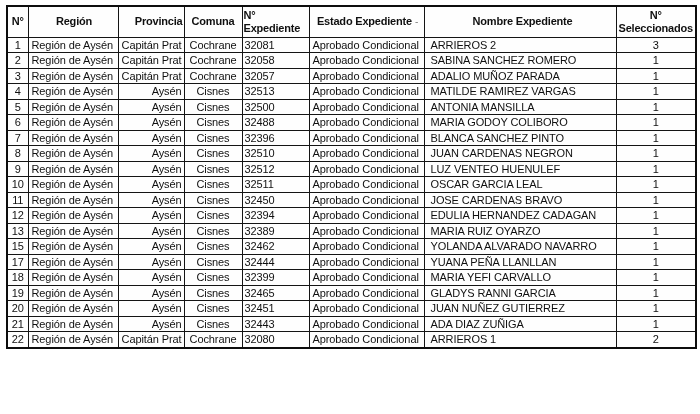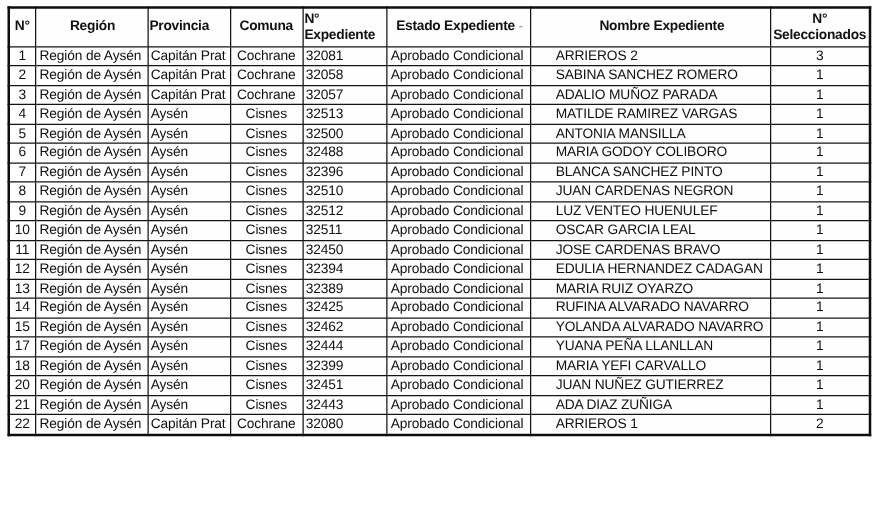--- a/index.html
+++ b/index.html
@@ -43,25 +43,25 @@
     font-size: 11px;
     height: 14.5px;
     line-height: 14.5px;
     padding: 0 2px;
     white-space: nowrap;
     letter-spacing: -0.1px;
   }
   
   .col-num        { text-align: center; }
   .col-region     { text-align: left; padding-left: 3px; }
-  .col-provincia  { text-align: left; }
+  .col-provincia  { text-align: right; }
   .col-comuna     { text-align: center; }
   .col-expediente { text-align: left; }
   .col-estado     { text-align: left; padding-left: 3px; margin-top: 32px; }
-  .col-nombre     { text-align: left; padding-left: 20px; }
+  .col-nombre     { text-align: left; padding-left: 6px; }
   .col-sel        { text-align: center; }
   .hdr-mark {
     font-weight: normal;
     opacity: 0.55;
     font-size: 10px;
     margin-left: 3px;
   }
 </style>
 </head>
 <body>
@@ -215,30 +215,20 @@
           <td class="col-num">13</td>
           <td class="col-region">Región de Aysén</td>
           <td class="col-provincia">Aysén</td>
           <td class="col-comuna">Cisnes</td>
           <td class="col-expediente">32389</td>
           <td class="col-estado">Aprobado Condicional</td>
           <td class="col-nombre">MARIA RUIZ OYARZO</td>
           <td class="col-sel">1</td>
         </tr>
         <tr>
-          <td class="col-num">14</td>
-          <td class="col-region">Región de Aysén</td>
-          <td class="col-provincia">Aysén</td>
-          <td class="col-comuna">Cisnes</td>
-          <td class="col-expediente">32425</td>
-          <td class="col-estado">Aprobado Condicional</td>
-          <td class="col-nombre">RUFINA ALVARADO NAVARRO</td>
-          <td class="col-sel">1</td>
-        </tr>
-        <tr>
           <td class="col-num">15</td>
           <td class="col-region">Región de Aysén</td>
           <td class="col-provincia">Aysén</td>
           <td class="col-comuna">Cisnes</td>
           <td class="col-expediente">32462</td>
           <td class="col-estado">Aprobado Condicional</td>
           <td class="col-nombre">YOLANDA ALVARADO NAVARRO</td>
           <td class="col-sel">1</td>
         </tr>
         <tr>
@@ -252,20 +242,30 @@
           <td class="col-sel">1</td>
         </tr>
         <tr>
           <td class="col-num">18</td>
           <td class="col-region">Región de Aysén</td>
           <td class="col-provincia">Aysén</td>
           <td class="col-comuna">Cisnes</td>
           <td class="col-expediente">32399</td>
           <td class="col-estado">Aprobado Condicional</td>
           <td class="col-nombre">MARIA YEFI CARVALLO</td>
+          <td class="col-sel">1</td>
+        </tr>
+        <tr>
+          <td class="col-num">19</td>
+          <td class="col-region">Región de Aysén</td>
+          <td class="col-provincia">Aysén</td>
+          <td class="col-comuna">Cisnes</td>
+          <td class="col-expediente">32465</td>
+          <td class="col-estado">Aprobado Condicional</td>
+          <td class="col-nombre">GLADYS RANNI GARCIA</td>
           <td class="col-sel">1</td>
         </tr>
         <tr>
           <td class="col-num">20</td>
           <td class="col-region">Región de Aysén</td>
           <td class="col-provincia">Aysén</td>
           <td class="col-comuna">Cisnes</td>
           <td class="col-expediente">32451</td>
           <td class="col-estado">Aprobado Condicional</td>
           <td class="col-nombre">JUAN NUÑEZ GUTIERREZ</td>

